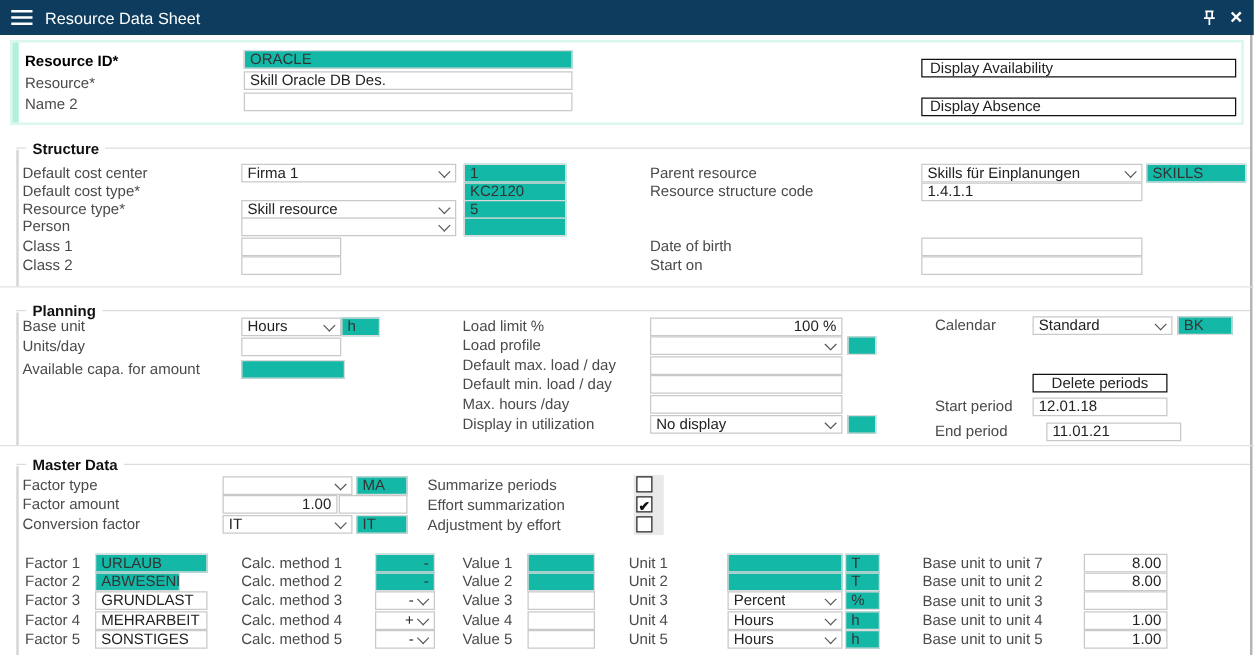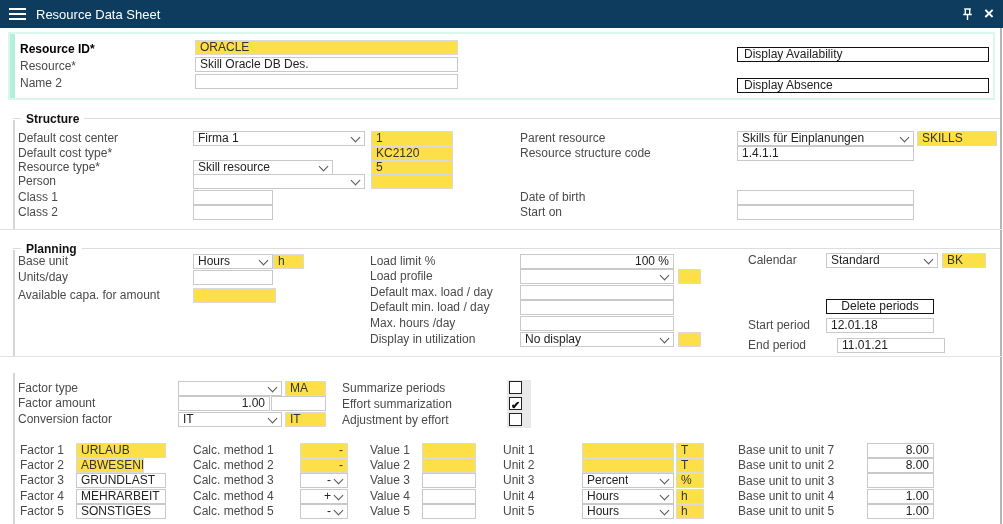--- a/index.html
+++ b/index.html
@@ -11,21 +11,21 @@
   .titlebar .title{color:#fff;font-size:13px;margin-left:10px;white-space:nowrap}
   .burger{width:17px;height:13px;margin-left:9px;display:flex;flex-direction:column;justify-content:space-between;cursor:pointer}
   .burger span{display:block;height:2.4px;background:#fff}
   .tb-ic{position:absolute;top:5px;width:18px;height:18px;display:flex;align-items:center;justify-content:center;cursor:pointer}
   .close-x{color:#fff;font-size:17px;font-weight:bold;line-height:18px}
   
   .lab{position:absolute;height:15px;line-height:15px;color:#4a4a4a;white-space:nowrap}
   .lab.b{font-weight:bold;color:#000}
   .fld{position:absolute;height:15px;line-height:13px;box-sizing:border-box;border:1px solid #c9c9c9;
        background:#fff;padding:0 4px;white-space:nowrap;overflow:hidden}
-  .ro{background:#fde047;border-color:#dadada;color:#333}
+  .ro{background:#14b8a6;border-color:#dadada;color:#333}
   .right{text-align:right}
   .sel{display:flex;align-items:center;justify-content:space-between;padding-right:4px}
   .sel.end{justify-content:flex-end}
   .sel .txt{overflow:hidden;white-space:nowrap}
   .chev{width:6px;height:6px;border-right:1.5px solid #555;border-bottom:1.5px solid #555;
         transform:rotate(45deg);flex:0 0 auto;margin:-3px 1px 0 4px}
   .btn{position:absolute;height:15px;line-height:12px;box-sizing:border-box;border:1px solid #111;
        background:#fff;padding:0 6px;white-space:nowrap;cursor:pointer}
   .btn.center{text-align:center}
   
@@ -95,21 +95,21 @@
   <div class="lab" style="left:18px;top:62px">Person</div>
   <div class="lab" style="left:18px;top:78px">Class 1</div>
   <div class="lab" style="left:18px;top:93px">Class 2</div>
 
   <div class="fld sel" style="left:193px;top:19px;width:172px">
     <span class="txt">Firma 1</span>
       <span class="chev"></span>
   </div>
   <div class="fld ro" style="left:371px;top:19px;width:82px">1</div>
   <div class="fld ro" style="left:371px;top:34px;width:82px">KC2120</div>
-  <div class="fld sel" style="left:193px;top:48px;width:140px">
+  <div class="fld sel" style="left:193px;top:48px;width:172px">
     <span class="txt">Skill resource</span>
       <span class="chev"></span>
   </div>
   <div class="fld ro" style="left:371px;top:48px;width:82px">5</div>
   <div class="fld sel" style="left:193px;top:62px;width:172px">
     <span class="txt"></span>
       <span class="chev"></span>
   </div>
   <div class="fld ro" style="left:371px;top:62px;width:82px"></div>
   <div class="fld" style="left:193px;top:78px;width:80px"></div>
@@ -179,20 +179,25 @@
   <div class="fld ro" style="left:942px;top:17px;width:44px">BK</div>
 
   <div class="btn center" style="left:826px;top:63px;width:108px">Delete periods</div>
   <div class="lab" style="left:748px;top:82px">Start period</div>
   <div class="fld" style="left:826px;top:82px;width:108px">12.01.18</div>
   <div class="lab" style="left:748px;top:102px">End period</div>
   <div class="fld" style="left:837px;top:102px;width:108px">11.01.21</div>
 </div>
 
 <div class="sect" style="top:364px;height:160px">
+  <div class="leg" style="left:13px;right:3px;top:1px">
+    <span class="l1"></span>
+      <span class="txt">Master Data</span>
+      <span class="l2"></span>
+  </div>
   <div class="vline" style="top:9px;bottom:0"></div>
 
   <div class="lab" style="left:18px;top:17px">Factor type</div>
   <div class="lab" style="left:18px;top:32px">Factor amount</div>
   <div class="lab" style="left:18px;top:48px">Conversion factor</div>
   <div class="fld sel" style="left:178px;top:17px;width:104px">
     <span class="txt"></span>
       <span class="chev"></span>
   </div>
   <div class="fld ro" style="left:285px;top:17px;width:41px">MA</div>

